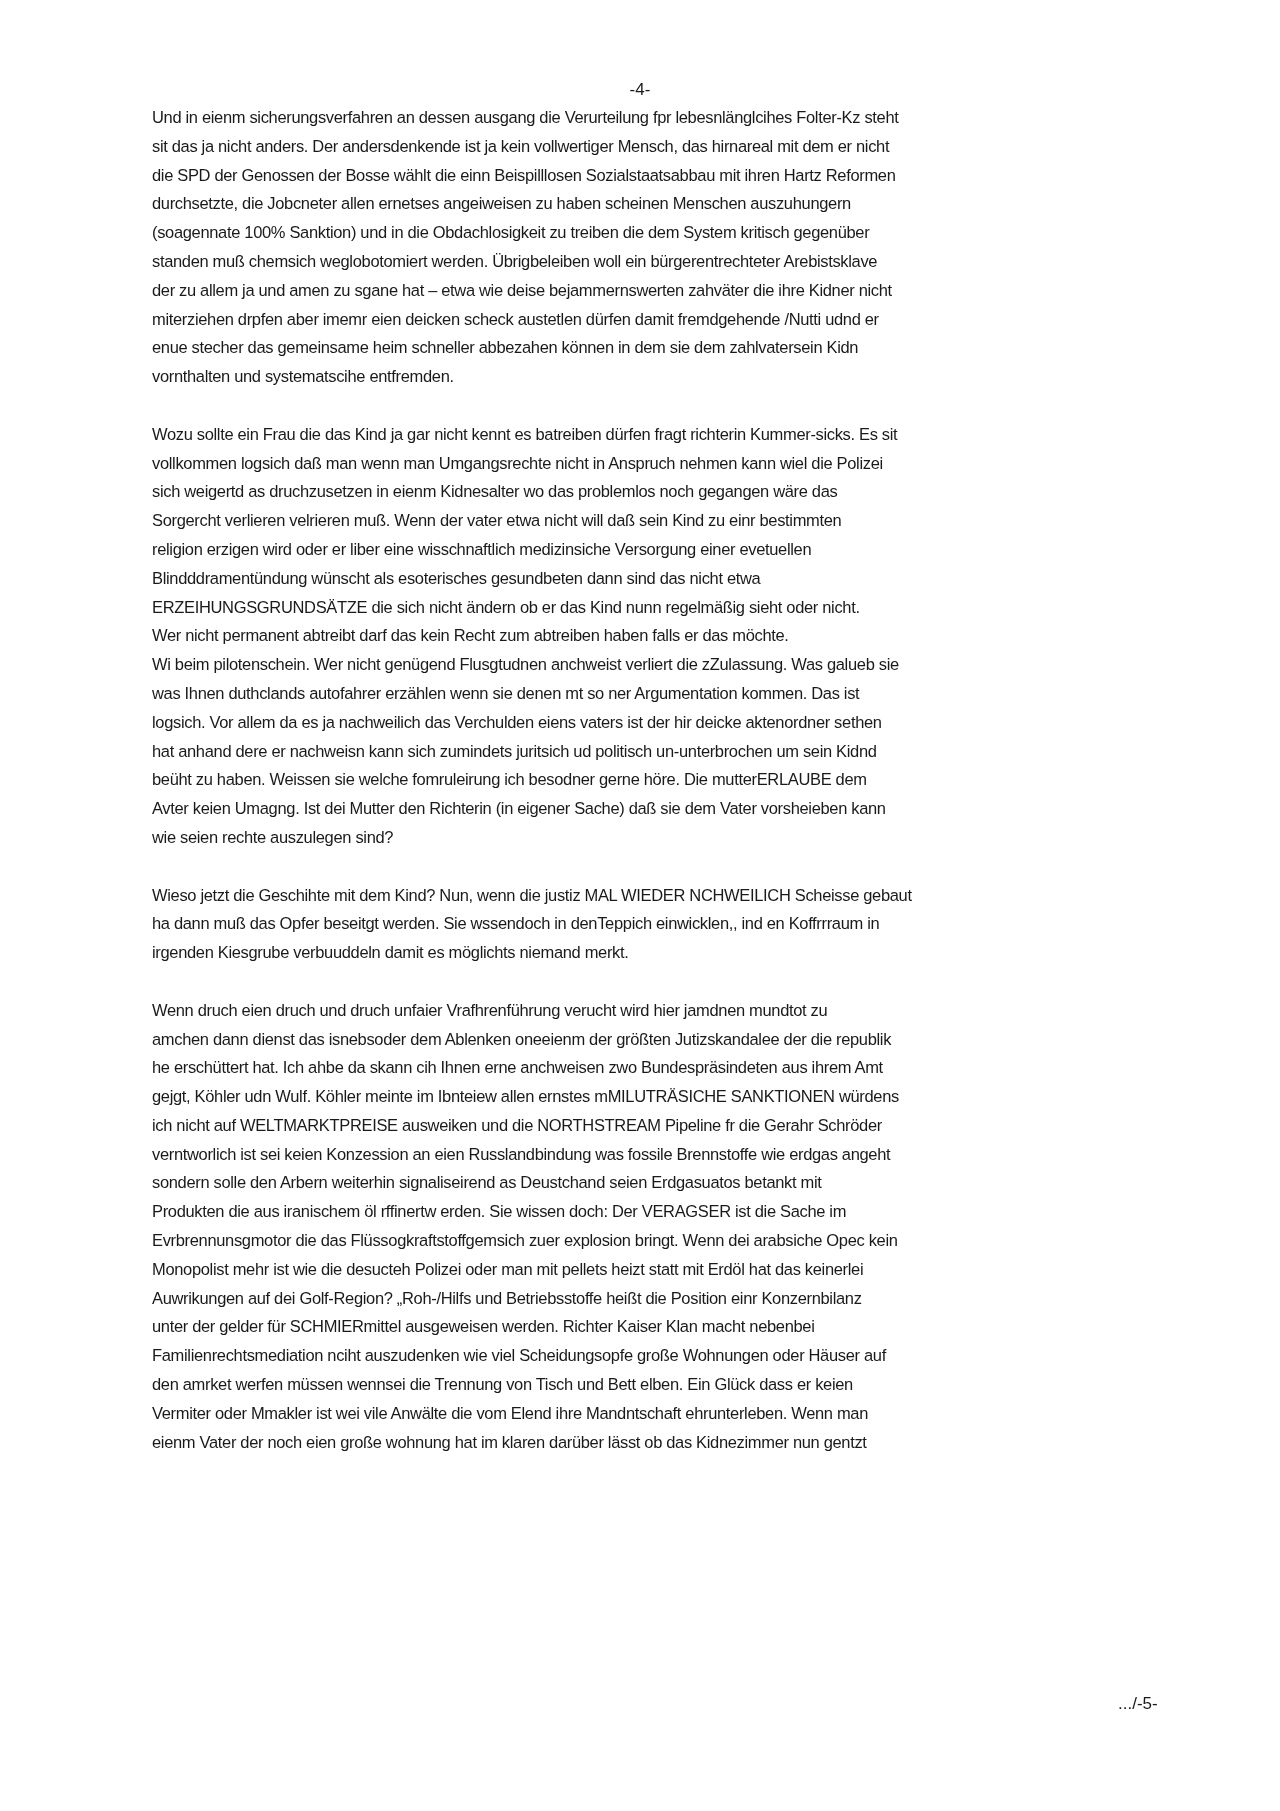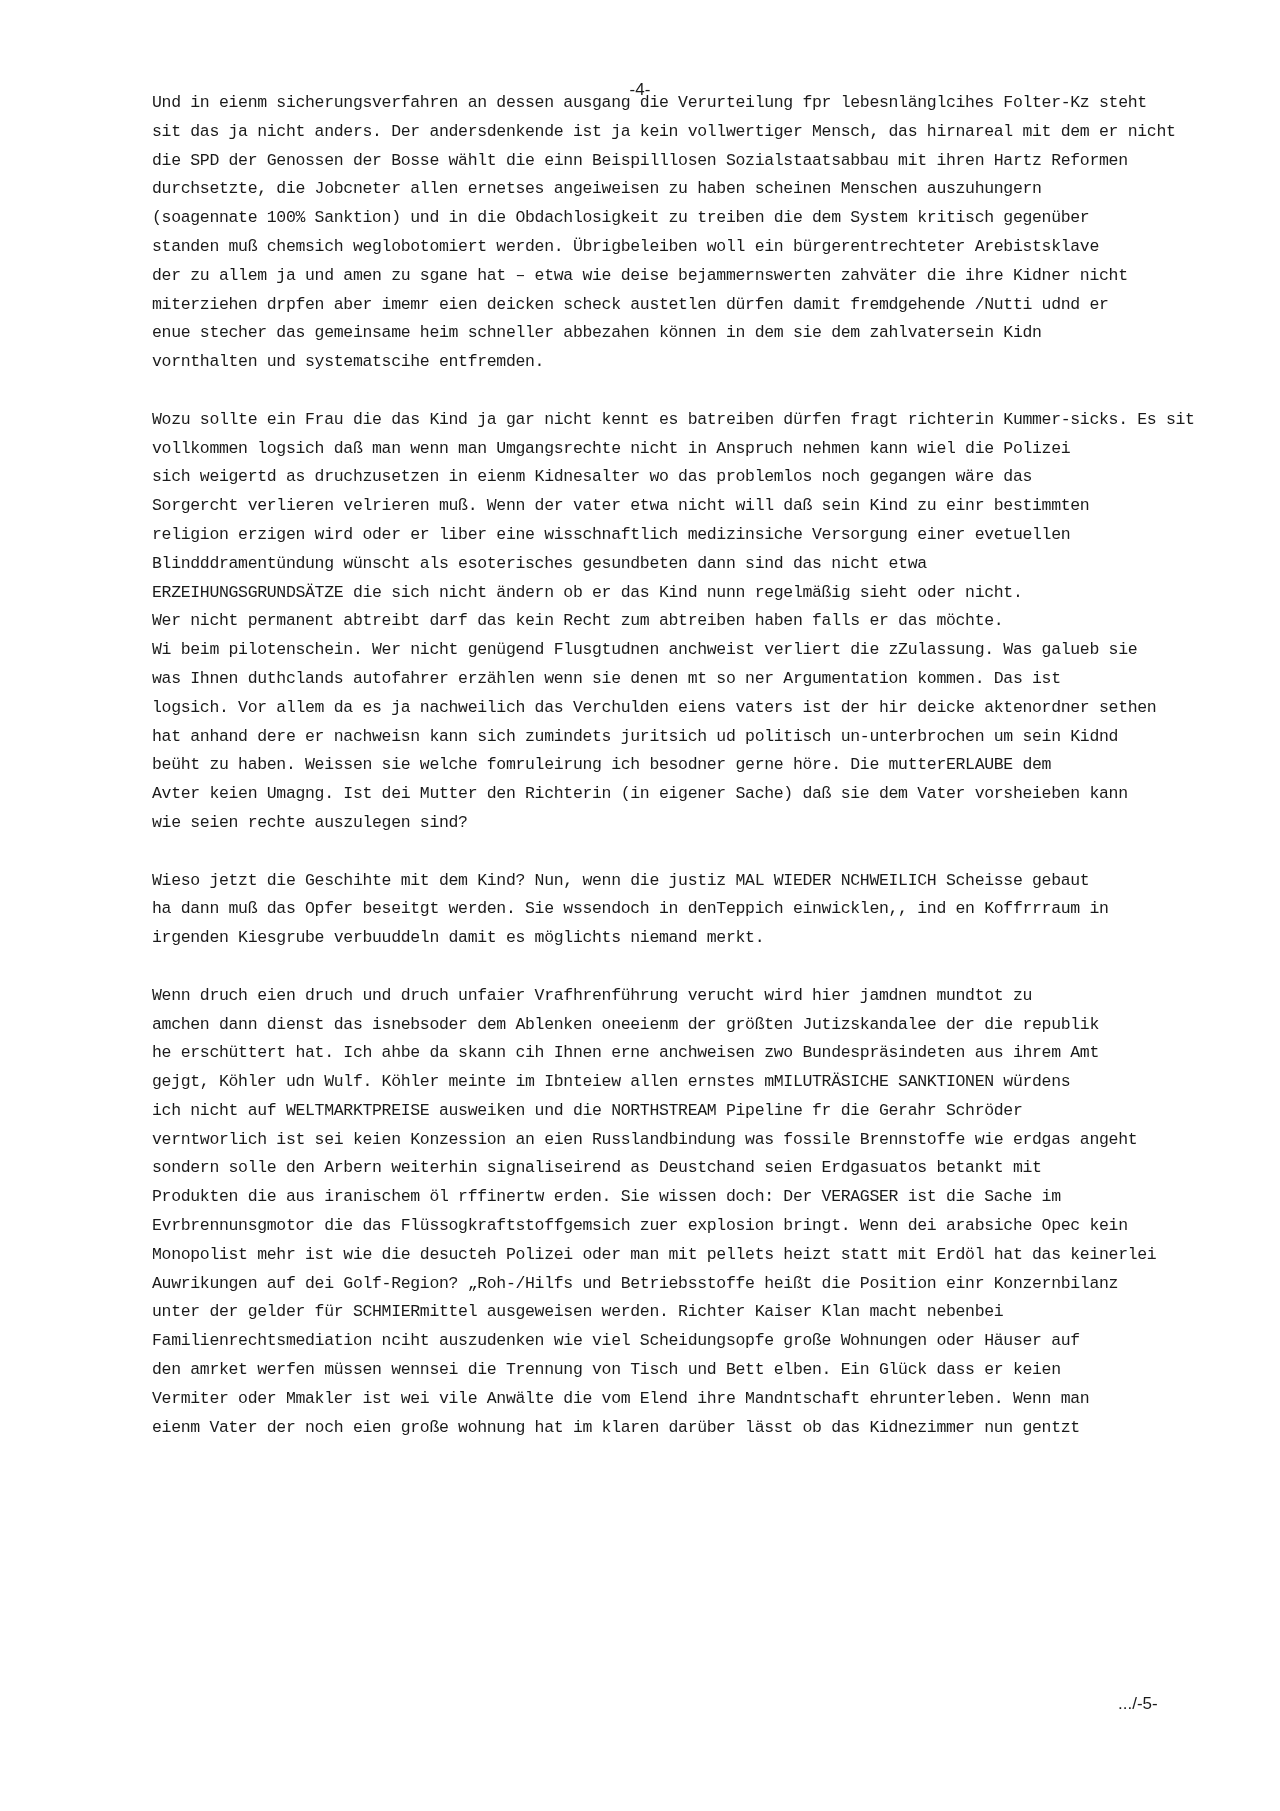--- a/index.html
+++ b/index.html
@@ -19,24 +19,23 @@
       position: absolute;
       top: 76px;
       left: 0;
       width: 1280px;
       text-align: center;
       font-size: 17px;
       line-height: 28px;
     }
     .body-text {
       position: absolute;
-      top: 89px;
+      top: 103px;
       left: 152px;
       width: 1040px;
-      font-family: Liberation Mono, monospace;
     }
     .line {
       display: block;
       white-space: nowrap;
       font-size: 17.2px;
       line-height: 28.8px;
       height: 28.8px;
       letter-spacing: -0.35px;
       transform: scaleX(0.96);
       transform-origin: left center;

